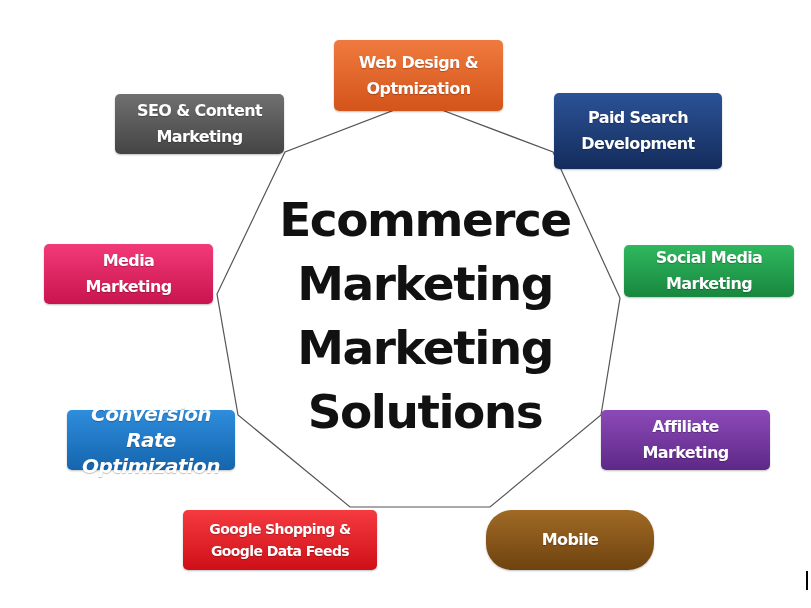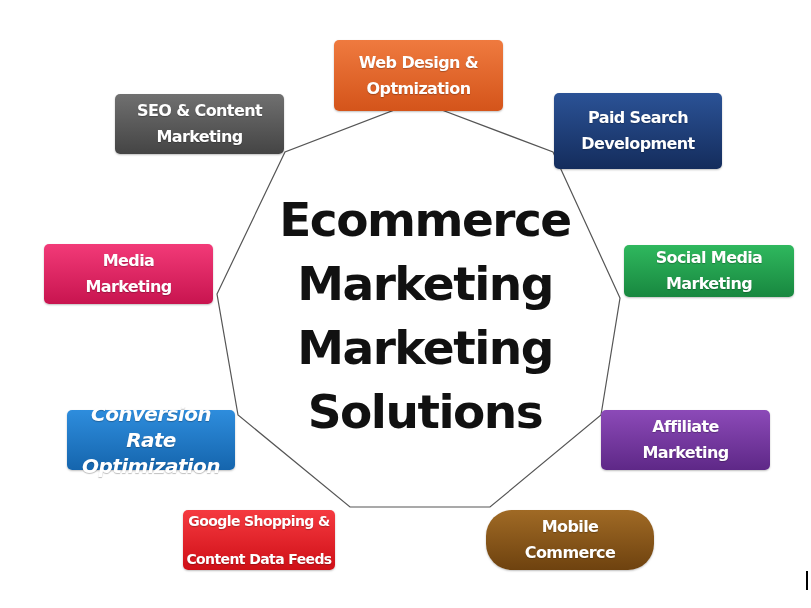--- a/index.html
+++ b/index.html
@@ -49,26 +49,25 @@
     <span>Marketing</span>
   </div>
 
   <div class="node" style="left:601px; top:410px; width:169px; height:60px; font-size:16px; background:linear-gradient(#8c4ab8,#5e2887);">
     <span>Affiliate</span>
     <span>Marketing</span>
   </div>
 
   <div class="node" style="left:486px; top:510px; width:168px; height:60px; font-size:16px; background:linear-gradient(#a06a25,#6e420f);border-radius:26px;">
     <span>Mobile</span>
-    <span>Commerce</span>
   </div>
 
-  <div class="node" style="left:183px; top:510px; width:152px; height:60px; font-size:14px; background:linear-gradient(#f53a40,#cf0f17);justify-content:space-between;">
+  <div class="node" style="left:183px; top:510px; width:194px; height:60px; font-size:14px; background:linear-gradient(#f53a40,#cf0f17);">
     <span style="line-height:22px;">Google Shopping &amp;</span>
-    <span style="line-height:22px;">Content Data Feeds</span>
+    <span style="line-height:22px;">Google Data Feeds</span>
   </div>
 
   <div class="node" style="left:67px; top:410px; width:168px; height:60px; font-size:20px; background:linear-gradient(#2e8ddd,#1565ad);font-style:italic;">
     <span>Conversion Rate</span>
     <span>Optimization</span>
   </div>
 
   <div class="node" style="left:44px; top:244px; width:169px; height:60px; font-size:16px; background:linear-gradient(#f23a78,#c8144f);">
     <span>Media</span>
     <span>Marketing</span>

